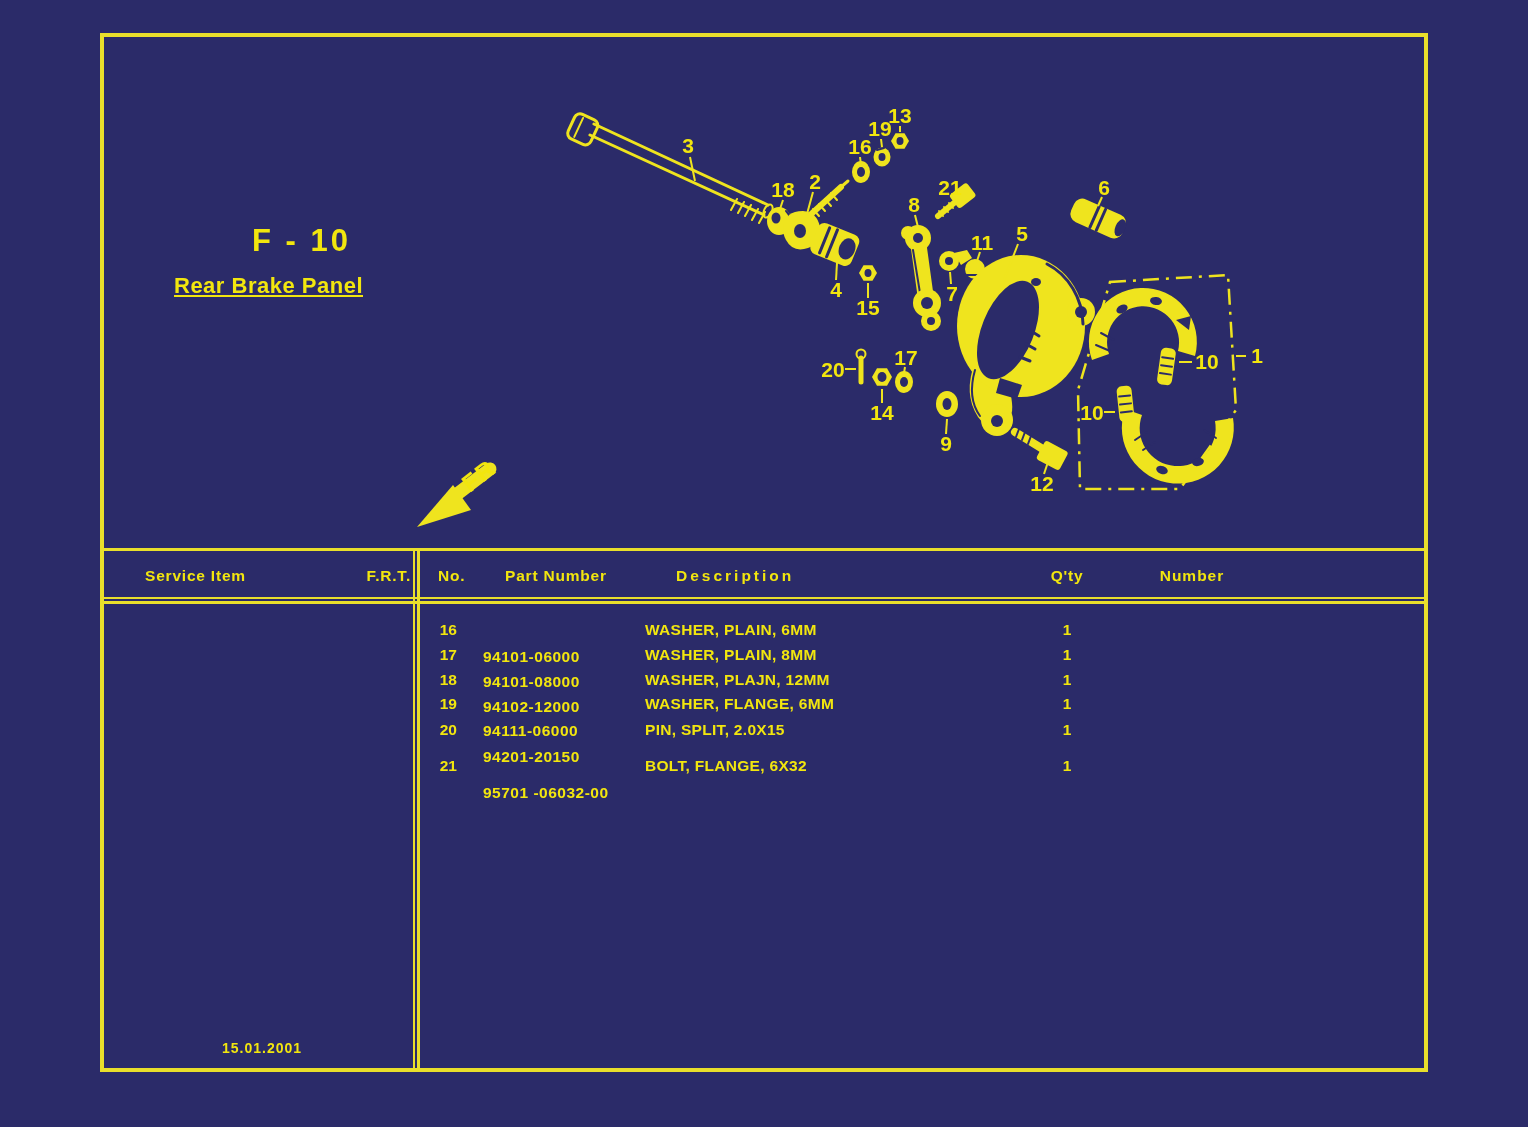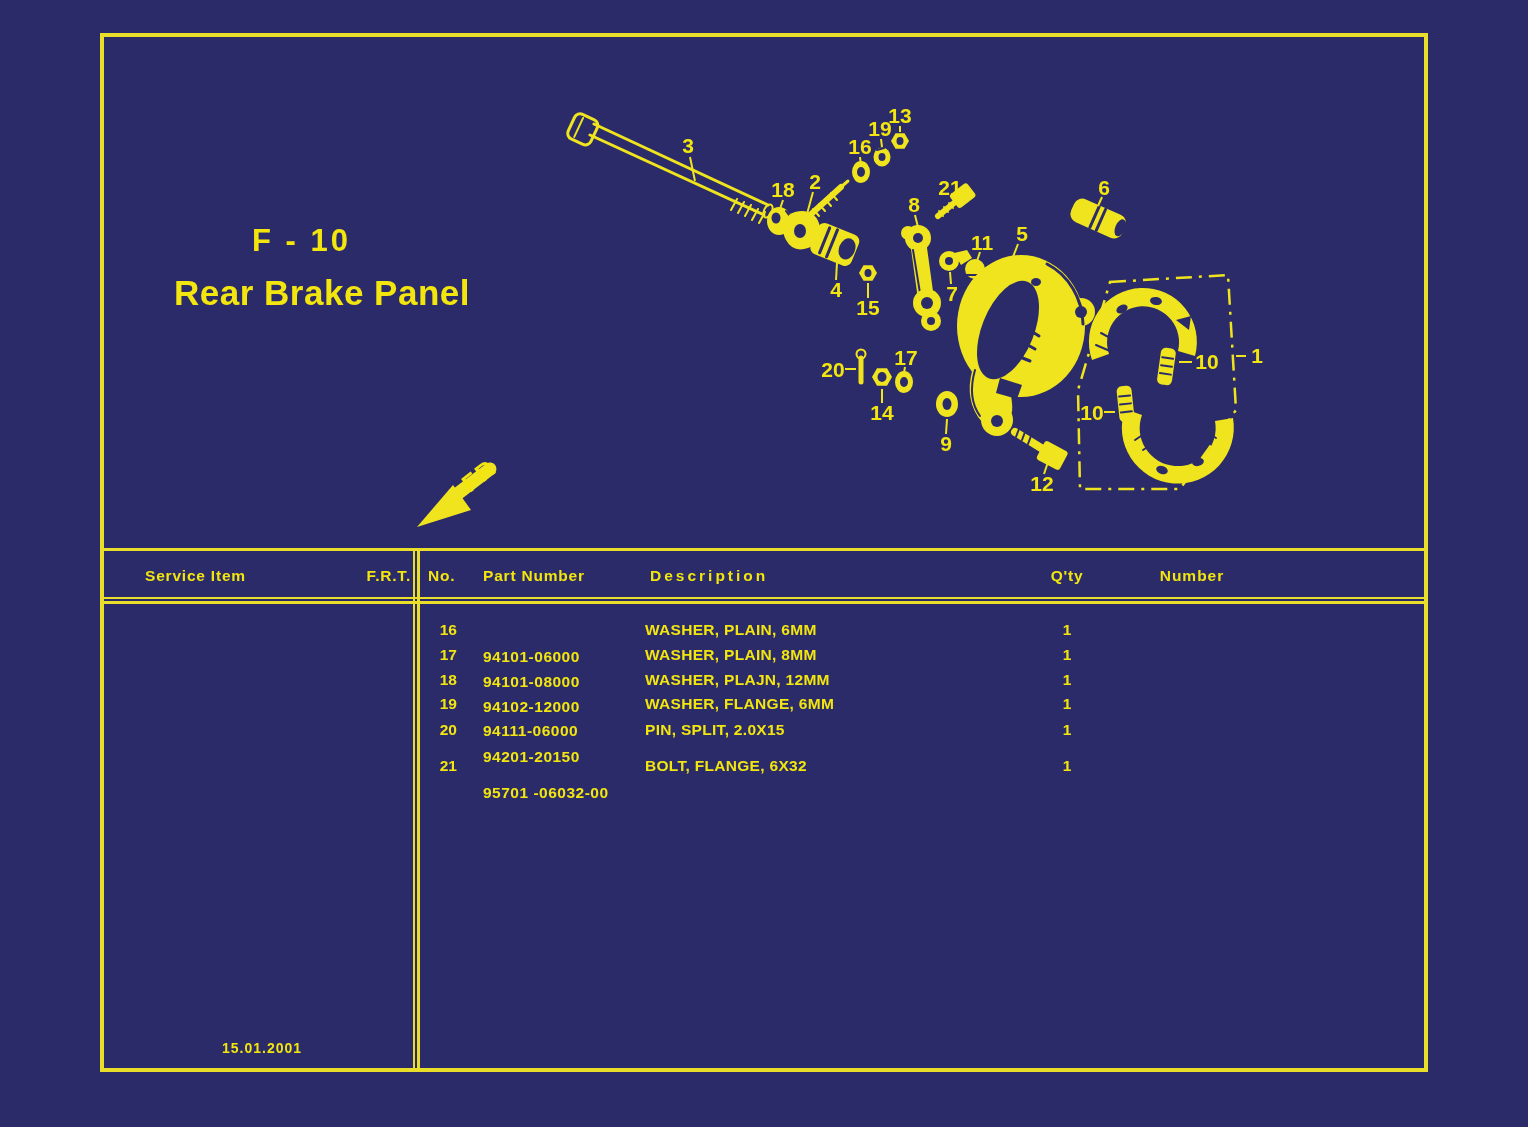--- a/index.html
+++ b/index.html
@@ -8,38 +8,38 @@
     --text:#F2E60E;
   }
   html,body{margin:0;padding:0;background:var(--bg);}
   .page{position:relative;width:1528px;height:1127px;background:var(--bg);overflow:hidden;
         font-family:"Liberation Sans", sans-serif;}
   .frame{position:absolute;left:100px;top:33px;width:1328px;height:1039px;
          border:4px solid #E9DF2B;box-sizing:border-box;}
   .fig-code{position:absolute;left:148px;top:186px;color:var(--text);
             font-size:31px;font-weight:bold;letter-spacing:3px;}
   .fig-title{position:absolute;left:70px;top:236px;color:var(--text);
-             font-size:35px;font-weight:bold;letter-spacing:0.5px;font-weight:600;}
+             font-size:22px;font-weight:bold;letter-spacing:0.5px;font-weight:600;text-decoration:underline;}
   .diagram{position:absolute;left:0;top:0;width:1320px;height:511px;}
 
   
   .hline,.vline{position:absolute;background:#E9DF2B;}
   .line-top{left:0;top:511px;width:100%;height:3px;}
   .line-hdr-thin{left:0;top:560px;width:100%;height:1.5px;}
   .line-hdr-thick{left:0;top:564px;width:100%;height:3px;}
   .vline-thin{left:309px;top:511px;width:1.5px;height:520px;}
   .vline-thick{left:313px;top:511px;width:3px;height:520px;}
 
   .th,.td{position:absolute;color:var(--text);font-weight:bold;white-space:nowrap;}
   .th{top:530px;font-size:15.5px;letter-spacing:0.8px;}
   .th-service{left:41px;text-align:center;}
   .th-frt{left:200px;width:107px;text-align:right;}
-  .th-no{left:324px;text-align:right;}
-  .th-part{left:379px;}
-  .th-desc{left:546px;letter-spacing:3px;}
+  .th-no{left:334px;text-align:right;}
+  .th-part{left:401px;}
+  .th-desc{left:572px;letter-spacing:3px;}
   .th-qty{left:933px;width:60px;text-align:center;}
   .th-notes{left:1038px;width:100px;text-align:center;letter-spacing:1px;}
 
   .row{position:absolute;left:0;width:100%;height:20px;}
   .row span{position:absolute;color:var(--text);font-size:15.5px;font-weight:bold;white-space:nowrap;}
   .c-no{left:318px;width:35px;text-align:right;}
   .c-part{left:379px;letter-spacing:0.5px;margin-top:27px;}
   .c-desc{left:541px;letter-spacing:0.3px;}
   .c-qty{left:933px;width:60px;text-align:center;}
   .c-notes{left:1038px;width:100px;text-align:center;}

